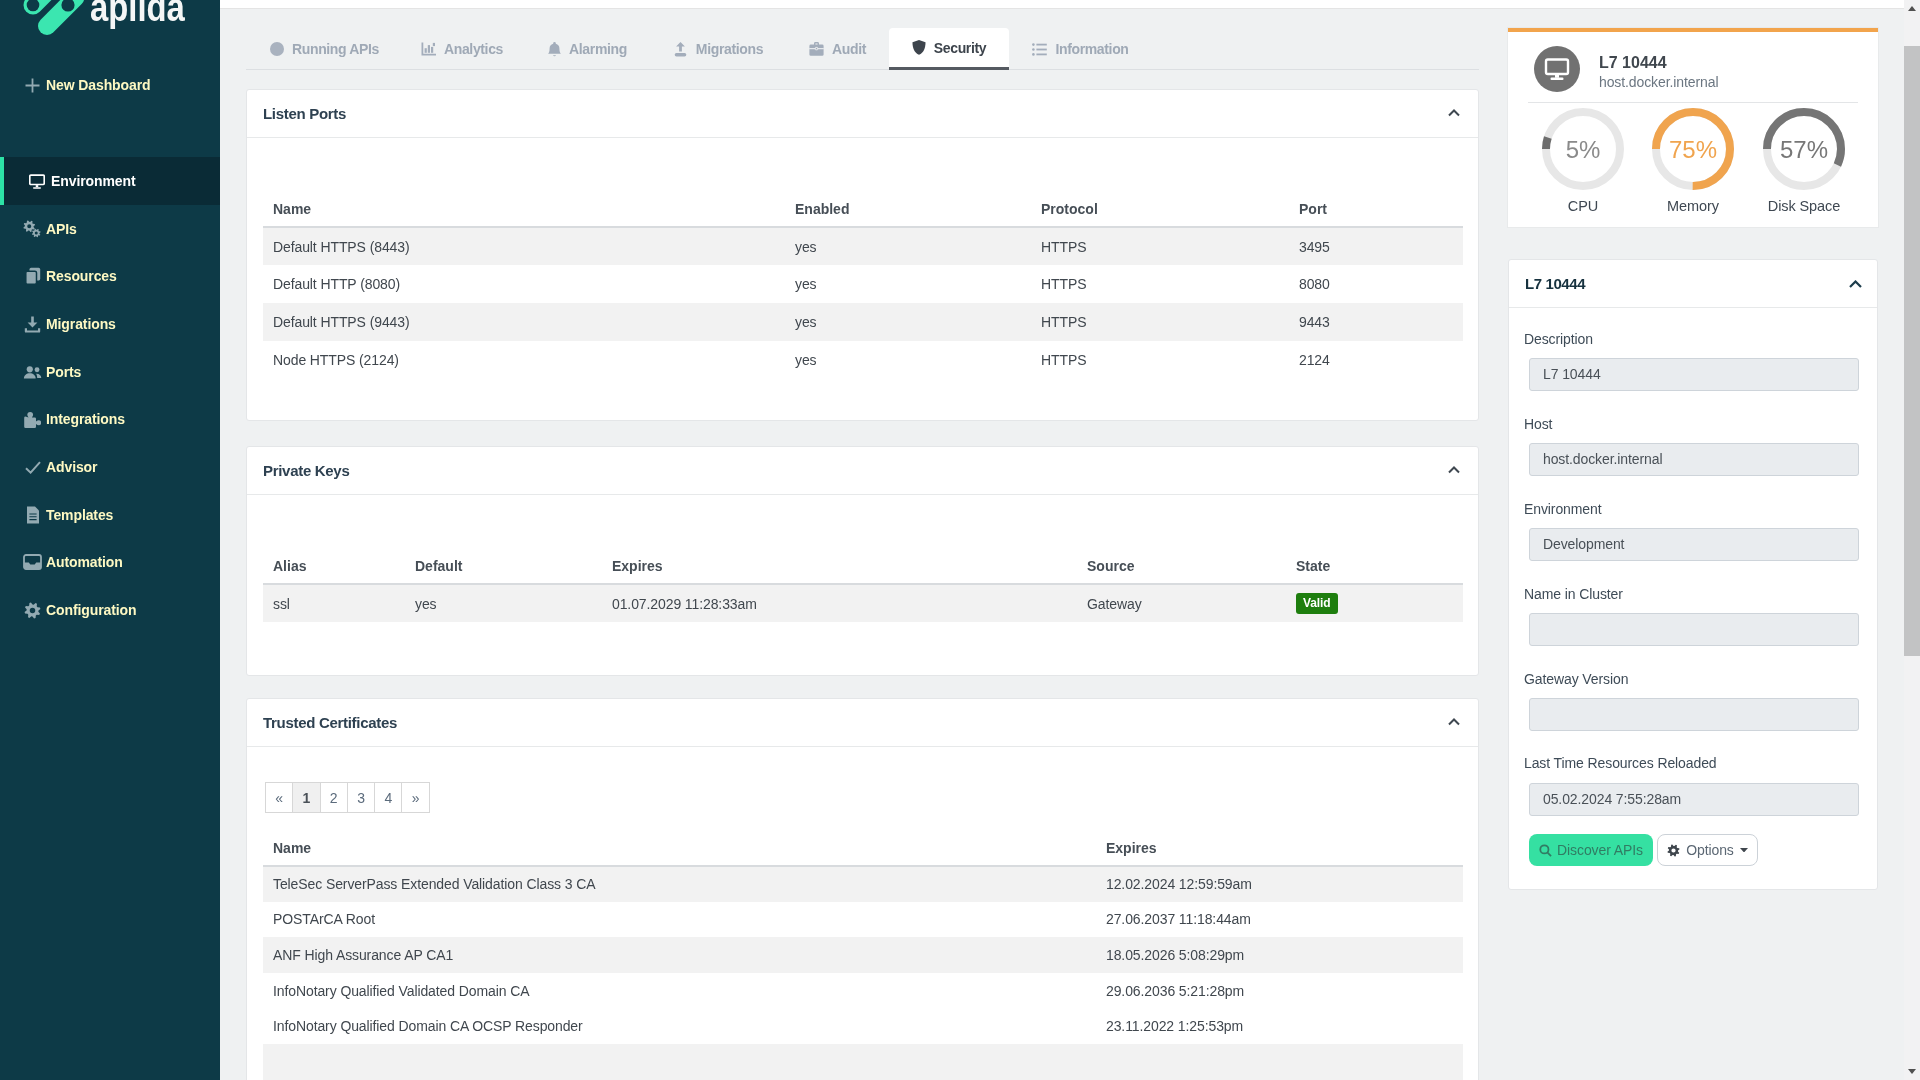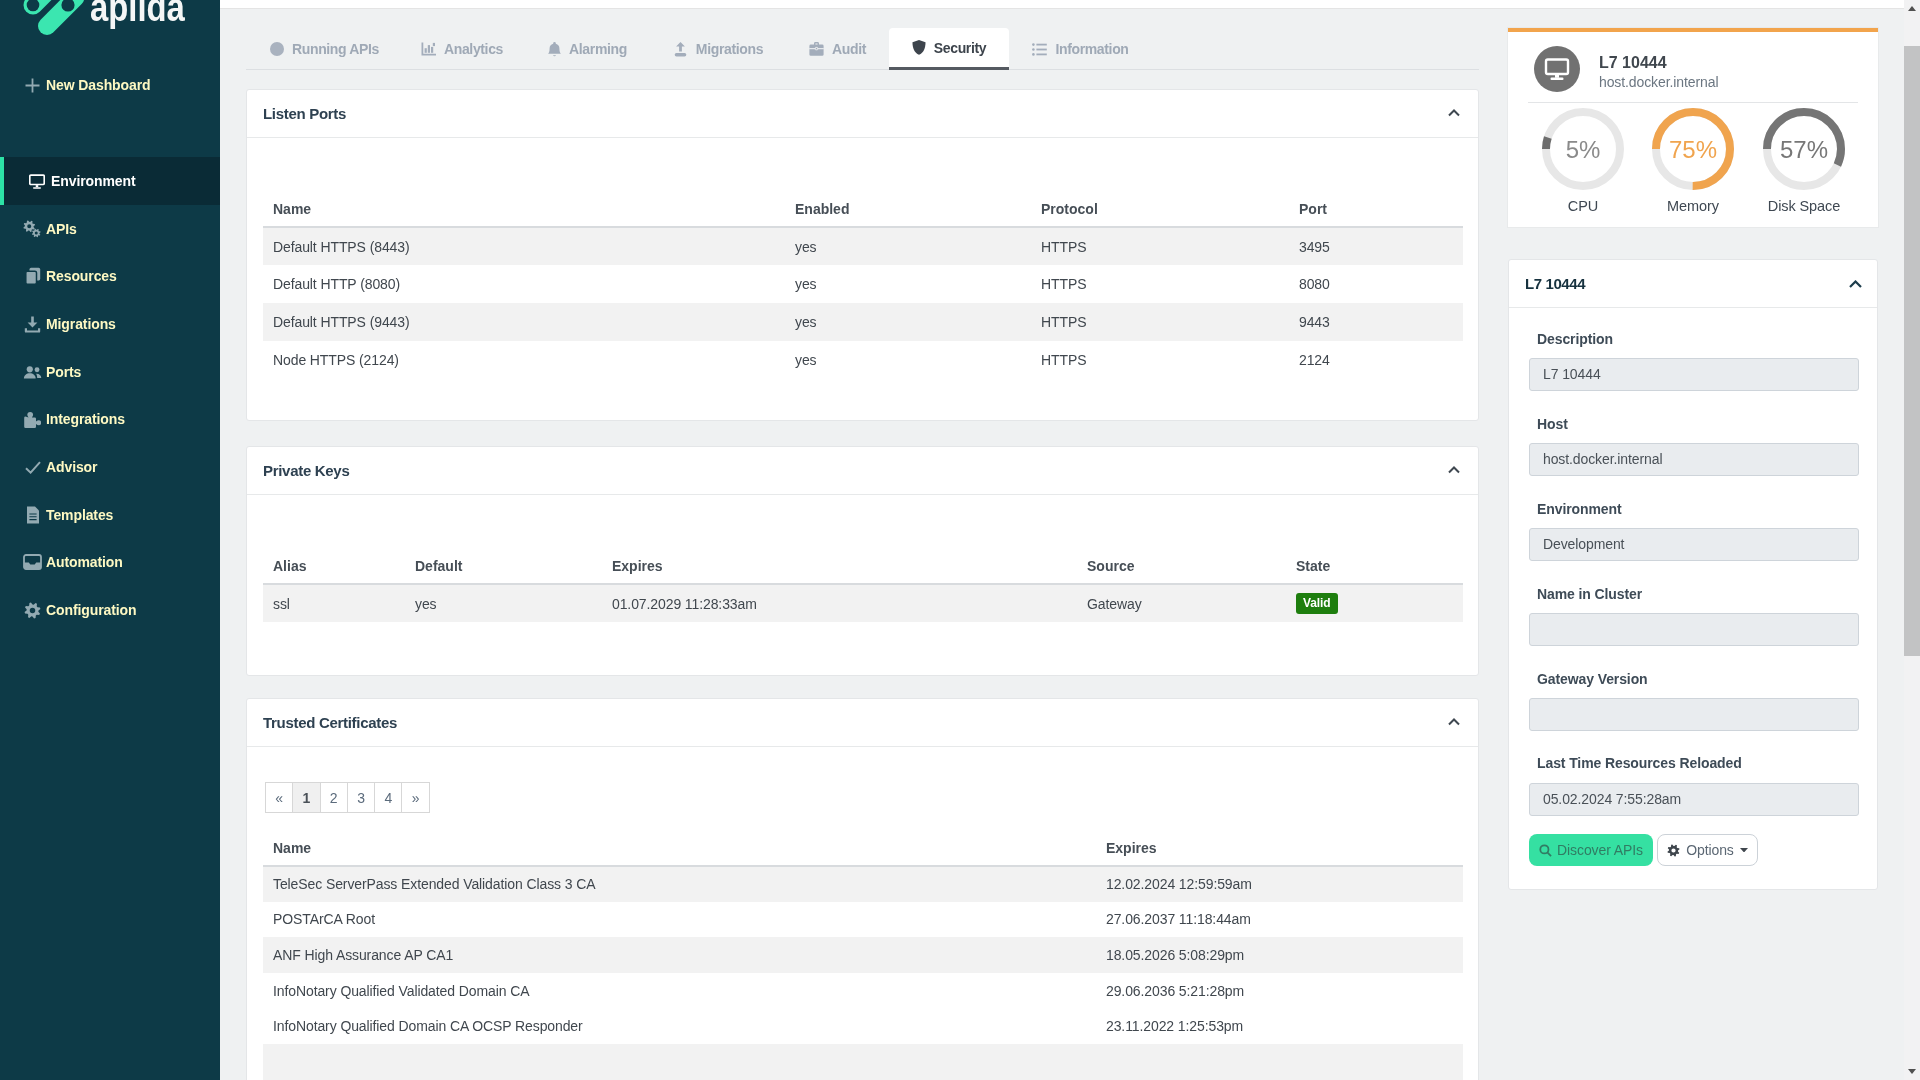--- a/index.html
+++ b/index.html
@@ -46,21 +46,21 @@
   
   .pg { display:flex; }
   .pg div { width:28.3px; height:31px; border:1px solid #d7d7d7; margin-left:-1px; display:flex; align-items:center; justify-content:center; font-size:14px; color:#5b6b7c; background:#fff; }
   .pg div:first-child { margin-left:0; }
   .pg div.on { background:#f0f0f0; color:#4a5158; font-weight:700; }
 
   
   #rc1 { position:absolute; left:1508px; top:28px; width:370px; height:199px; background:#fff; border-top:4px solid #f2a44c; box-shadow:0 0 0 1px #e8eaeb; }
   #rc2 { position:absolute; left:1508px; top:259px; width:370px; height:631px; background:#fff; border:1px solid #e4e6e8; border-radius:3px; }
 
-  .flabel { position:absolute; left:28px; font-size:14px; font-weight:700; color:#3e4b57; letter-spacing:-0.1px; }
+  .flabel { position:absolute; left:15px; font-size:14px; font-weight:400; color:#3e4b57; letter-spacing:-0.1px; }
   .finput { position:absolute; left:20px; width:330px; height:33px; background:#e9ecef; border:1px solid #ced4da; border-radius:3px; font-size:14px; color:#495057; line-height:31px; padding-left:13px; letter-spacing:-0.1px; }
 
   .btn { position:absolute; height:32px; border-radius:8px; font-size:14px; display:flex; align-items:center; justify-content:center; letter-spacing:-0.1px; }
   #btn-discover { left:20px; top:574px; width:124px; background:#35e0a2; color:#317c63; font-weight:400; }
   #btn-options { left:148px; top:574px; width:101px; background:#fff; border:1px solid #ccd2d8; color:#5b6773; }
 
   
   #sb-track { position:absolute; left:1904px; top:0; width:16px; height:1080px; background:#f2f2f3; }
   #sb-thumb { position:absolute; left:1904px; top:46px; width:16px; height:610px; background:#c2c3c4; }
   .sb-arrow { position:absolute; left:1904px; width:16px; height:17px; display:flex; align-items:center; justify-content:center; }

